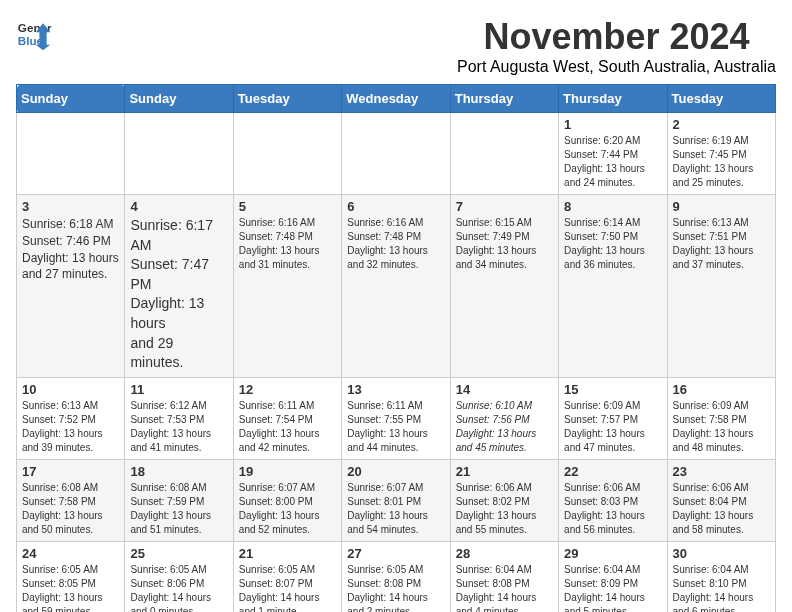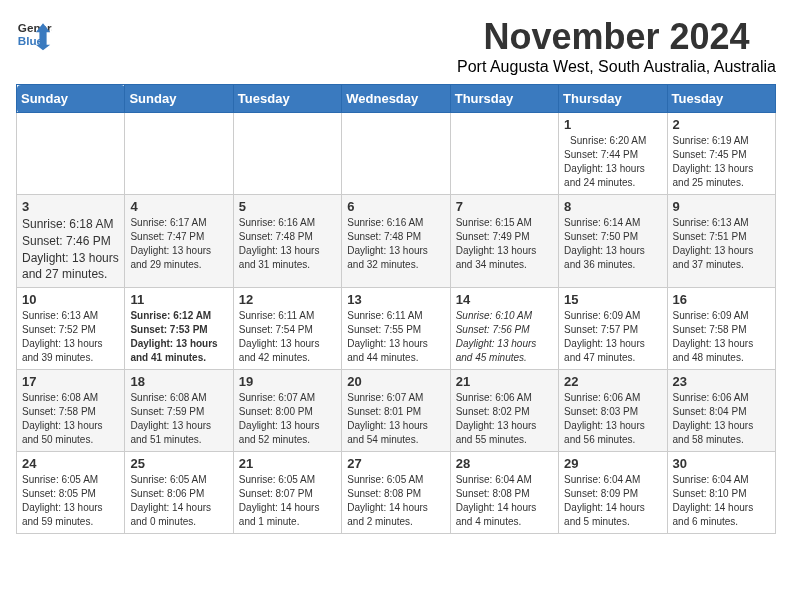--- a/index.html
+++ b/index.html
@@ -105,35 +105,35 @@
         <th>Tuesday</th>
       </tr>
   </thead>
   <tbody id="calendar-body">
   <tr>
         <td class="empty-cell"></td>
         <td class="empty-cell"></td>
         <td class="empty-cell"></td>
         <td class="empty-cell"></td>
         <td class="empty-cell"></td>
-        <td><span class="day-num">1</span><span style="white-space: pre-line; font-size: 10px; line-height: 1.4; margin-left: 6px;">Sunrise: 6:20 AM
+        <td><span class="day-num">1</span><span style="white-space: pre-line; font-size: 10px; line-height: 1.4;">Sunrise: 6:20 AM
 Sunset: 7:44 PM
 Daylight: 13 hours
 and 24 minutes.</span></td>
         <td><span class="day-num">2</span><span style="white-space: pre-line; font-size: 10px; line-height: 1.4;">Sunrise: 6:19 AM
 Sunset: 7:45 PM
 Daylight: 13 hours
 and 25 minutes.</span></td>
       </tr>
       <tr>
         <td><span class="day-num">3</span><span style="white-space: pre-line; font-size: 12px; line-height: 1.4;">Sunrise: 6:18 AM
 Sunset: 7:46 PM
 Daylight: 13 hours
 and 27 minutes.</span></td>
-        <td><span class="day-num">4</span><span style="white-space: pre-line; font-size: 10px; line-height: 1.4;">Sunrise: 6:17 AM
+        <td><span class="day-num">4</span><span style="white-space: pre-line; font-size: 14px; line-height: 1.4;">Sunrise: 6:17 AM
 Sunset: 7:47 PM
 Daylight: 13 hours
 and 29 minutes.</span></td>
         <td><span class="day-num">5</span><span style="white-space: pre-line; font-size: 10px; line-height: 1.4;">Sunrise: 6:16 AM
 Sunset: 7:48 PM
 Daylight: 13 hours
 and 31 minutes.</span></td>
         <td><span class="day-num">6</span><span style="white-space: pre-line; font-size: 10px; line-height: 1.4;">Sunrise: 6:16 AM
 Sunset: 7:48 PM
 Daylight: 13 hours
@@ -149,21 +149,21 @@
         <td><span class="day-num">9</span><span style="white-space: pre-line; font-size: 10px; line-height: 1.4;">Sunrise: 6:13 AM
 Sunset: 7:51 PM
 Daylight: 13 hours
 and 37 minutes.</span></td>
       </tr>
       <tr>
         <td><span class="day-num">10</span><span style="white-space: pre-line; font-size: 10px; line-height: 1.4;">Sunrise: 6:13 AM
 Sunset: 7:52 PM
 Daylight: 13 hours
 and 39 minutes.</span></td>
-        <td><span class="day-num">11</span><span style="white-space: pre-line; font-size: 10px; line-height: 1.4; font-weight: bold;">Sunrise: 6:12 AM
+        <td><span class="day-num">11</span><span style="white-space: pre-line; font-size: 10px; line-height: 1.4;">Sunrise: 6:12 AM
 Sunset: 7:53 PM
 Daylight: 13 hours
 and 41 minutes.</span></td>
         <td><span class="day-num">12</span><span style="white-space: pre-line; font-size: 10px; line-height: 1.4;">Sunrise: 6:11 AM
 Sunset: 7:54 PM
 Daylight: 13 hours
 and 42 minutes.</span></td>
         <td><span class="day-num">13</span><span style="white-space: pre-line; font-size: 10px; line-height: 1.4;">Sunrise: 6:11 AM
 Sunset: 7:55 PM
 Daylight: 13 hours

